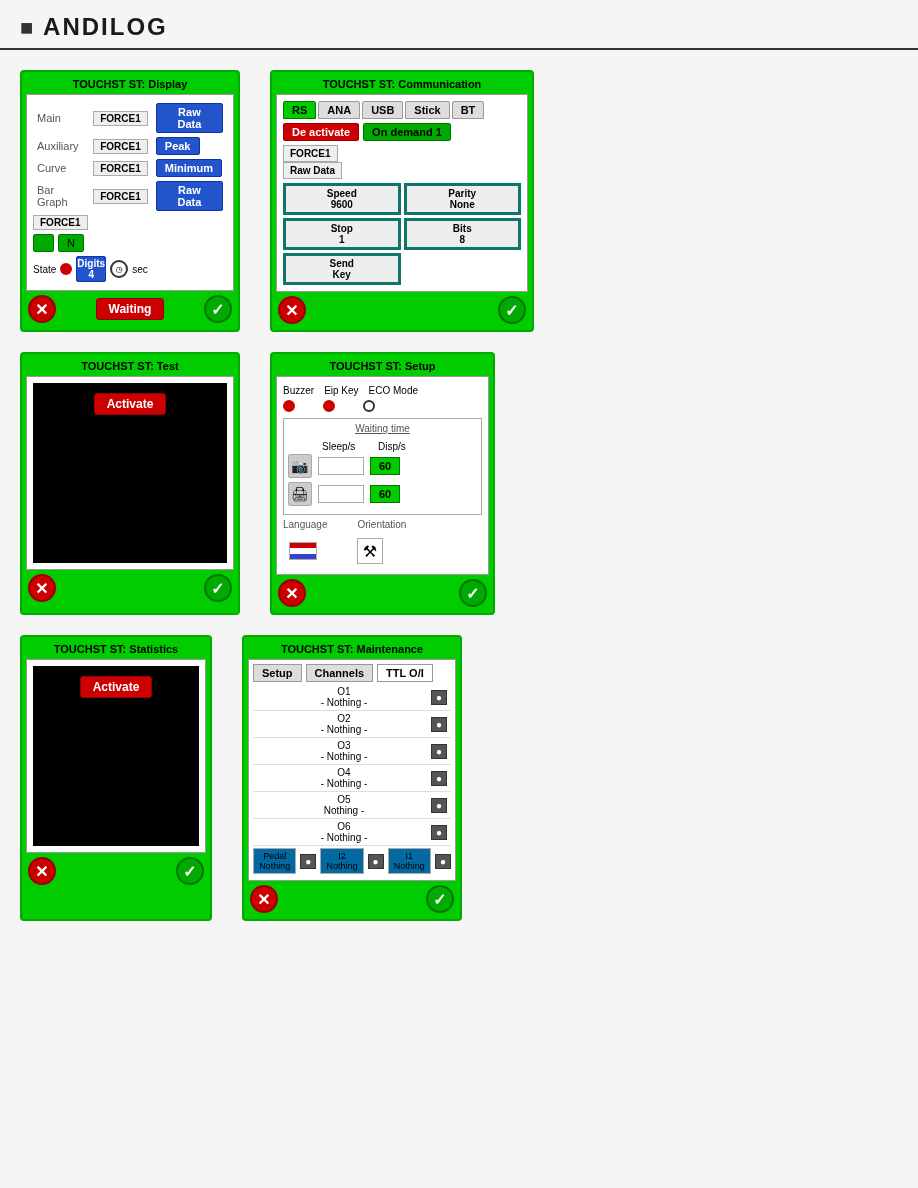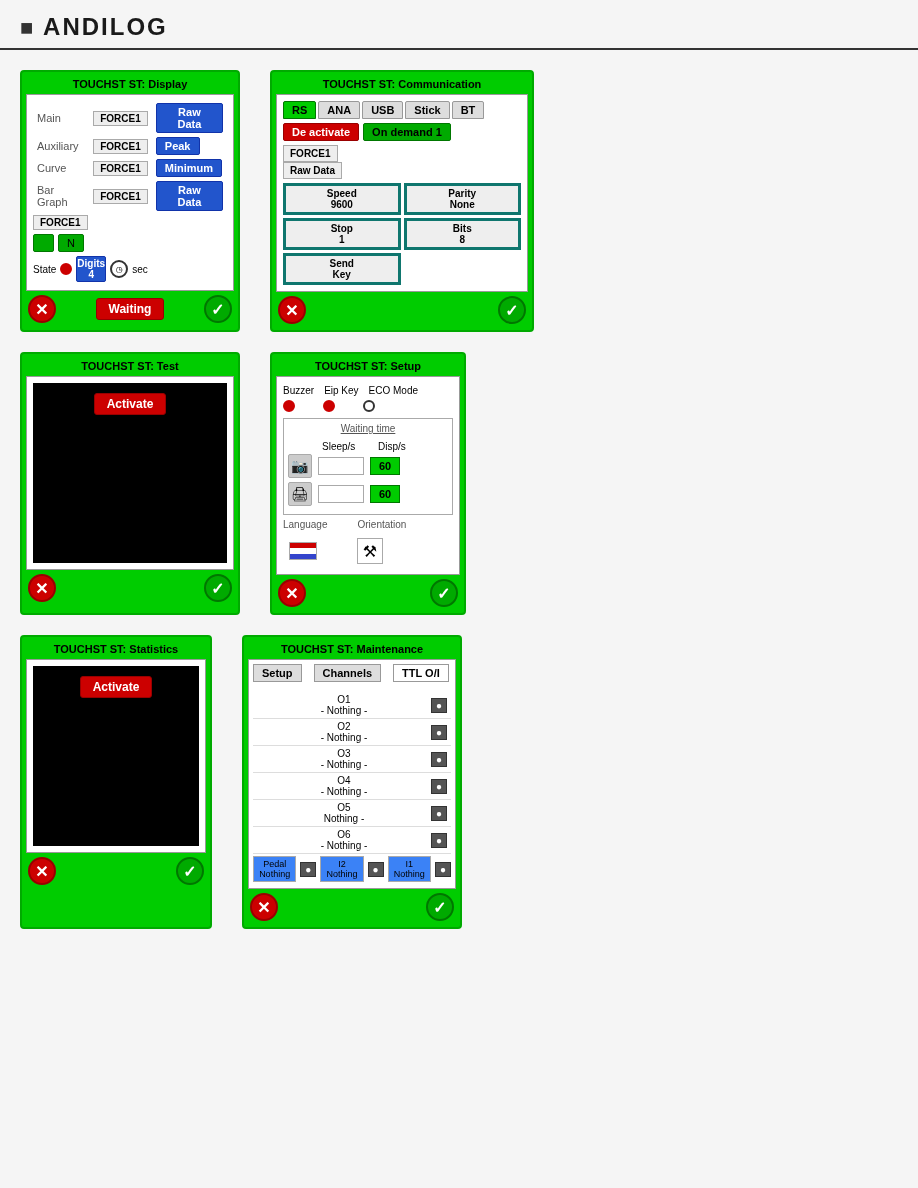--- a/index.html
+++ b/index.html
@@ -247,21 +247,21 @@
     .test-panel { width: 220px; }
     .black-area {
       background: #000;
       height: 180px;
       display: flex;
       align-items: flex-start;
       justify-content: center;
       padding-top: 10px;
     }
     
-    .setup-panel { width: 196px; }
+    .setup-panel { width: 225px; }
     .setup-row {
       display: flex;
       align-items: center;
       gap: 10px;
       padding: 2px 0;
     }
     .radio-red {
       width: 12px; height: 12px;
       border-radius: 50%;
       border: 2px solid #cc0000;
@@ -324,22 +324,22 @@
       padding: 4px 0;
       align-items: center;
     }
     .lang-label { font-size: 10px; color: #555; }
     
     .stats-panel { width: 192px; }
     
     .maint-panel { width: 220px; }
     .maint-tabs {
       display: flex;
-      gap: 12px;
-      margin-bottom: 10px;
+      gap: 4px;
+      margin-bottom: 2px;
     }
     .maint-tab {
       background: #ddd;
       border: 1px solid #999;
       padding: 2px 8px;
       font-size: 11px;
       font-weight: bold;
       cursor: pointer;
     }
     .maint-tab.active {
@@ -368,21 +368,21 @@
       min-width: 16px;
       text-align: center;
     }
     .bottom-row {
       display: flex;
       align-items: center;
       gap: 4px;
       padding: 2px 0;
     }
     .pedal-cell {
-      background: #3b82f6;
+      background: #0369a1;
       border: 1px solid #aaa;
       padding: 2px 4px;
       font-size: 9px;
       text-align: center;
       flex: 1;
     }
   </style>
 </head>
 <body>
 

